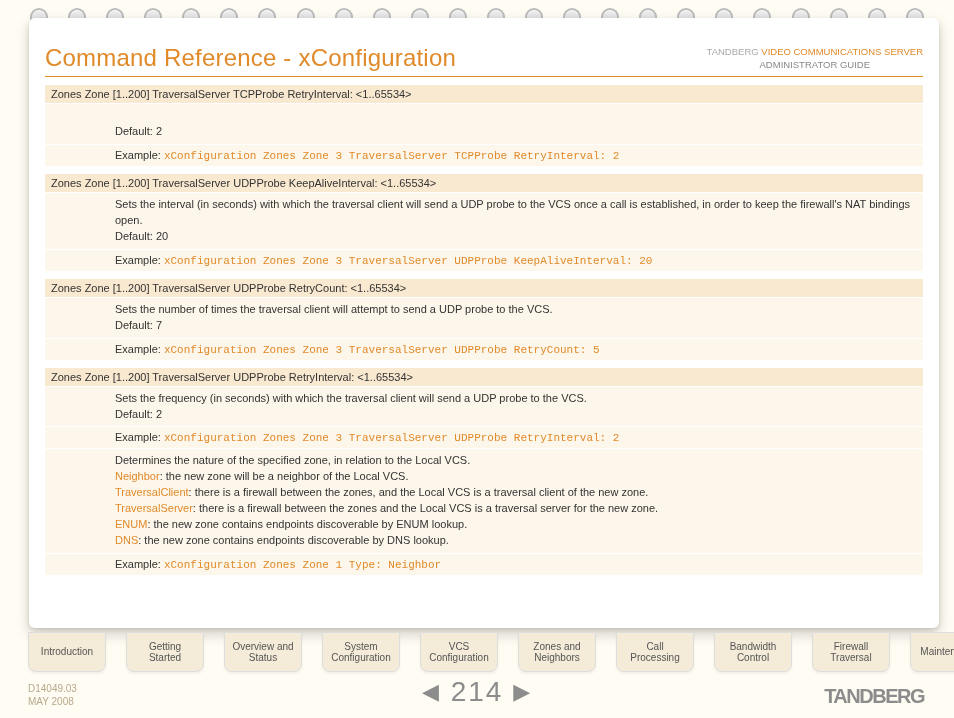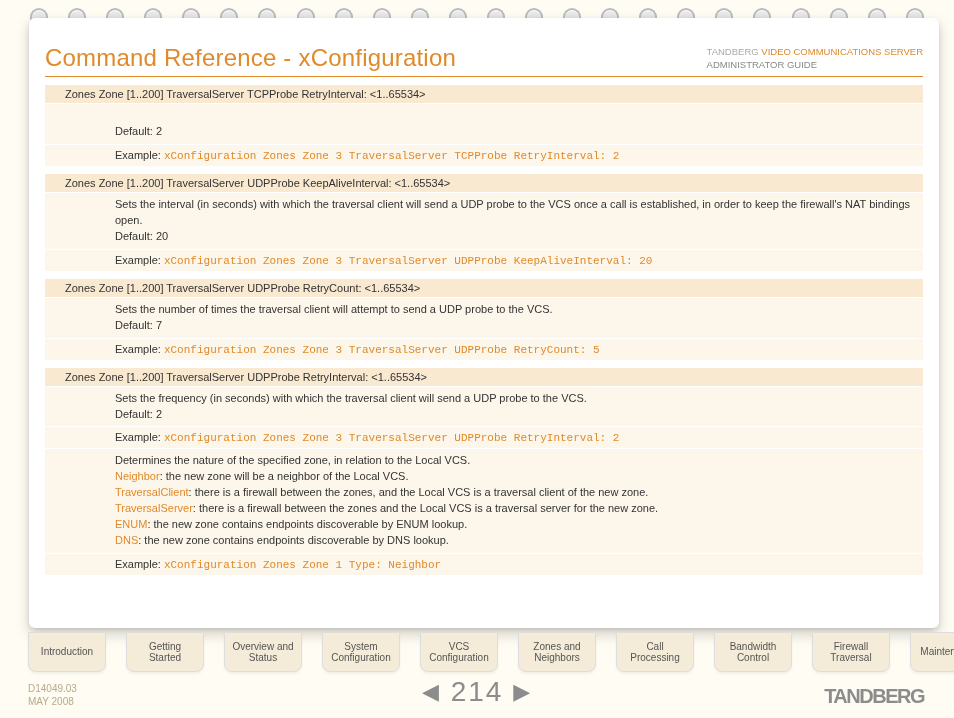--- a/index.html
+++ b/index.html
@@ -48,38 +48,38 @@
     align-items: flex-end;
     padding: 0 16px 4px 16px;
   }
   .title {
     font-size: 24px;
     font-weight: 400;
     color: #e08a2a;
     letter-spacing: 0.2px;
   }
   .head-right {
-    text-align: left;
+    text-align: center;
     font-size: 9.5px;
     color: #888;
     line-height: 1.35;
   }
   .head-right .brand { color: #aaa; }
   .head-right .product { color: #e08a2a; }
   .rule {
     margin: 0 16px 4px 16px;
     height: 0;
     border-top: 1px solid #e08a2a;
   }
   .table {
     margin: 0 16px;
   }
   .row-head {
     background: #f9e9d0;
-    padding: 3px 20px;
+    padding: 3px 6px;
     font-size: 11px;
     color: #333;
     margin-top: 8px;
   }
   .row-body {
     background: #fdf6ea;
     padding: 4px 6px 4px 70px;
     font-size: 11px;
     color: #333;
     line-height: 1.45;

